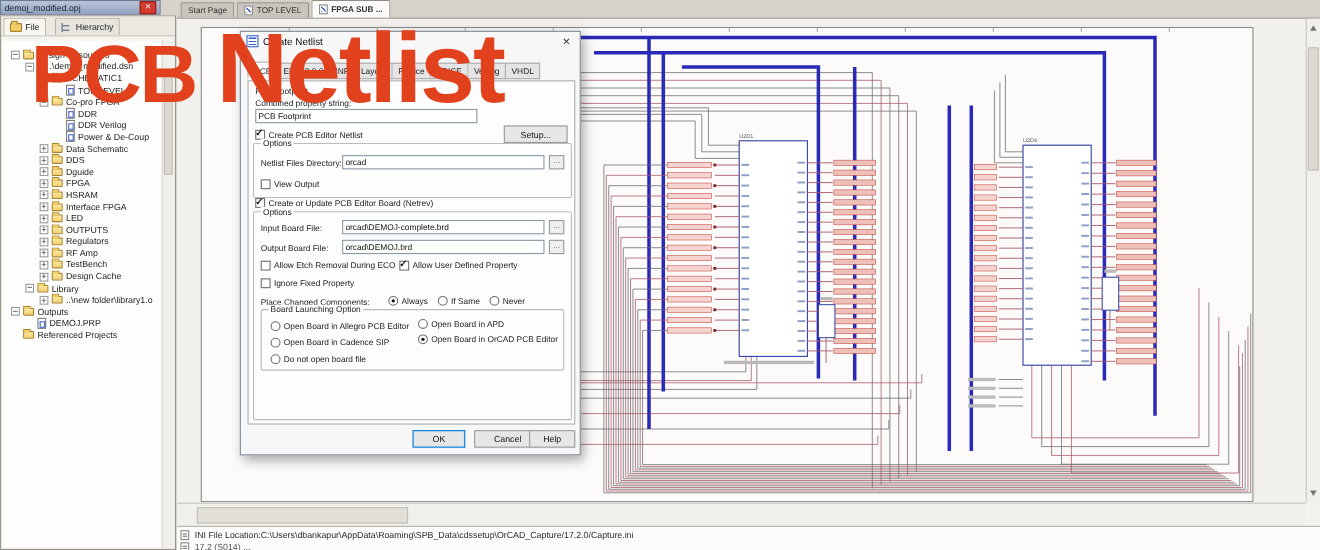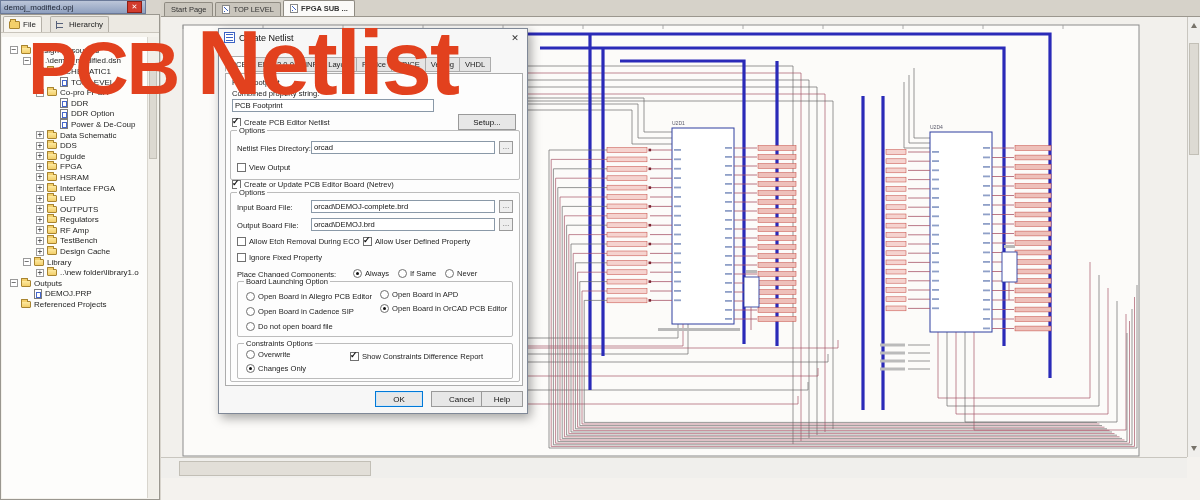--- a/index.html
+++ b/index.html
@@ -139,21 +139,21 @@
           <span>Co-pro FPGA</span>
         </div>
         <div class="trow" style="padding-left: 47px;">
           <span class="exp-sp"></span>
           <span class="i-page"></span>
           <span>DDR</span>
         </div>
         <div class="trow" style="padding-left: 47px;">
           <span class="exp-sp"></span>
           <span class="i-page"></span>
-          <span>DDR Option</span>
+          <span>DDR Verilog</span>
         </div>
         <div class="trow" style="padding-left: 47px;">
           <span class="exp-sp"></span>
           <span class="i-page"></span>
           <span>Power &amp; De-Coup</span>
         </div>
         <div class="trow" style="padding-left: 34px;">
           <span class="exp">+</span>
           <span class="i-folder"></span>
           <span>Data Schematic</span>
@@ -581,20 +581,26 @@
       </svg>
   </div>
   <div id="vscroll">
     <span class="arr up"></span>
     <div class="vthumb"></div>
     <span class="arr dn"></span>
   </div>
   <div id="hscroll">
     <div class="hthumb"></div>
   </div>
+  <div id="statusbar">
+    <span class="st-icon" style="top:3px"></span>
+    <span class="st-line" style="top:3px">INI File Location:C:\Users\dbankapur\AppData\Roaming\SPB_Data\cdssetup\OrCAD_Capture/17.2.0/Capture.ini</span>
+    <span class="st-icon" style="top:14px"></span>
+    <span class="st-line" style="top:14px;color:#555">17.2 (S014) ...</span>
+  </div>
 </section>
 
 <section id="dialog">
   <div class="dlg-title">
     <span class="dlg-icon"></span>
     <span class="dlg-title-text">Create Netlist</span>
     <span class="dlg-close"></span>
   </div>
   <div class="dlg-tabs" id="dlg-tabs">
       <div class="dtab active">PCB</div>
@@ -686,35 +692,20 @@
         <label class="ctl" style="left:142px;top:8px">
           <span class="rb"></span>
           <span>Open Board in APD</span>
         </label>
         <label class="ctl" style="left:142px;top:22px">
           <span class="rb on"></span>
           <span>Open Board in OrCAD PCB Editor</span>
         </label>
       </div>
 
-      <div class="grp" style="left:6px;top:150px;width:276px;height:36px">
-        <span class="grp-title">Constraints Options</span>
-        <label class="ctl" style="left:8px;top:6px">
-          <span class="rb"></span>
-          <span>Overwrite</span>
-        </label>
-        <label class="ctl" style="left:8px;top:20px">
-          <span class="rb on"></span>
-          <span>Changes Only</span>
-        </label>
-        <label class="ctl" style="left:112px;top:8px">
-          <span class="cb on"></span>
-          <span>Show Constraints Difference Report</span>
-        </label>
-      </div>
     </div>
   </div>
   <button class="btn default" style="left:156px;top:362px;width:48px">OK</button>
   <button class="btn" style="left:212px;top:362px;width:61px">Cancel</button>
   <button class="btn" style="left:262px;top:362px;width:42px">Help</button>
 </section>
 
 <div id="watermark" style="color: rgb(226, 65, 30);"><span id="wm-a">PCB </span><span id="wm-b">Netlist</span></div>
 
 </body></html>

